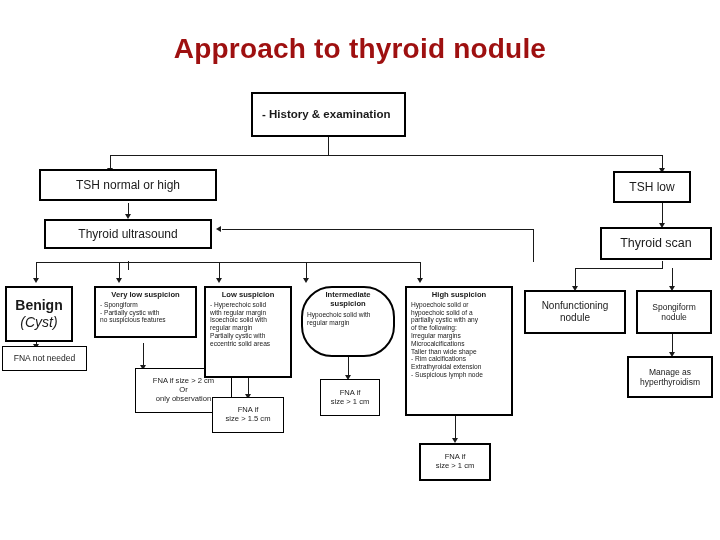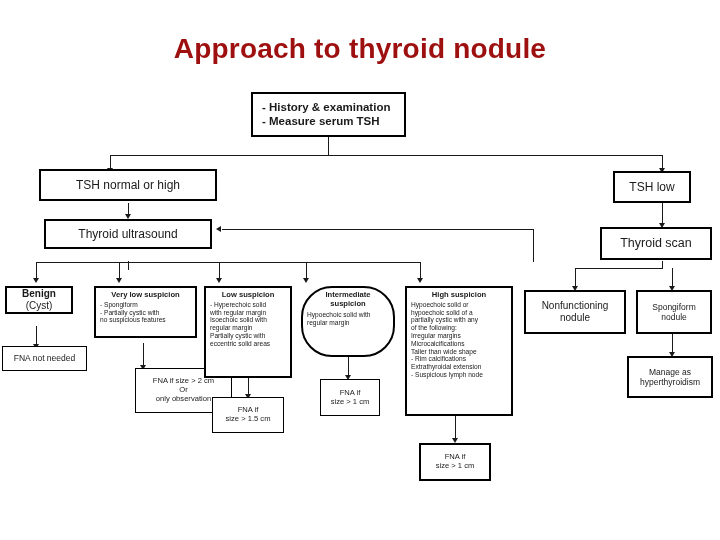--- a/index.html
+++ b/index.html
@@ -48,21 +48,21 @@
   .node.left-align {
     align-items: flex-start;
     text-align: left;
     justify-content: flex-start;
     padding: 3px 4px;
   }
   .node.left-align .ttl {
     width: 100%;
     text-align: center;
   }
-  .sub { }
+  .sub { font-style: italic; }
 
   
   .vline, .hline {
     position: absolute;
     background: #1a1a1a;
   }
   .vline { width: 1px; }
   .hline { height: 1px; }
   .arrow-d {
     position: absolute;
@@ -136,40 +136,39 @@
 <div class="vline" style="left:672px; top:268px; height:20px;"></div>
 <div class="arrow-d" style="left:668.5px; top:286px;"></div>
 
 <div class="vline" style="left:672px; top:334px; height:20px;"></div>
 <div class="arrow-d" style="left:668.5px; top:352px;"></div>
 
 <div class="vline" style="left:533px; top:229px; height:0px;"></div>
 
 <div class="node" style="left:251px; top:92px; width:155px; height:45px; font-size:11.5px; font-weight:bold; align-items:flex-start; padding-left:9px;">
   <span class="ln">- History &amp; examination</span>
-  <span class="ln">- Measure serum TSH</span>
 </div>
 
 <div class="node" style="left:39px; top:169px; width:178px; height:32px; font-size:12px;">
   <span class="ln">TSH normal or high</span>
 </div>
 
 <div class="node" style="left:613px; top:171px; width:78px; height:32px; font-size:12px;">
   <span class="ln">TSH low</span>
 </div>
 
 <div class="node" style="left:44px; top:219px; width:168px; height:30px; font-size:12px;">
   <span class="ln">Thyroid ultrasound</span>
 </div>
 
 <div class="node" style="left:600px; top:227px; width:112px; height:33px; font-size:12.5px;">
   <span class="ln">Thyroid scan</span>
 </div>
 
-<div class="node" style="left:5px; top:286px; width:68px; height:28px; font-size:10px;">
+<div class="node" style="left:5px; top:286px; width:68px; height:56px; font-size:14px;">
   <span class="ttl">Benign</span>
   <span class="ln sub">(Cyst)</span>
 </div>
 
 <div class="node thin" style="left:2px; top:346px; width:85px; height:25px; font-size:8.5px;">
   <span class="ln">FNA not needed</span>
 </div>
 
 <div class="node left-align" style="left:94px; top:286px; width:103px; height:52px; font-size:6.6px;">
   <span class="ttl" style="font-size:7.6px; margin-bottom:1px;">Very low suspicion</span>

